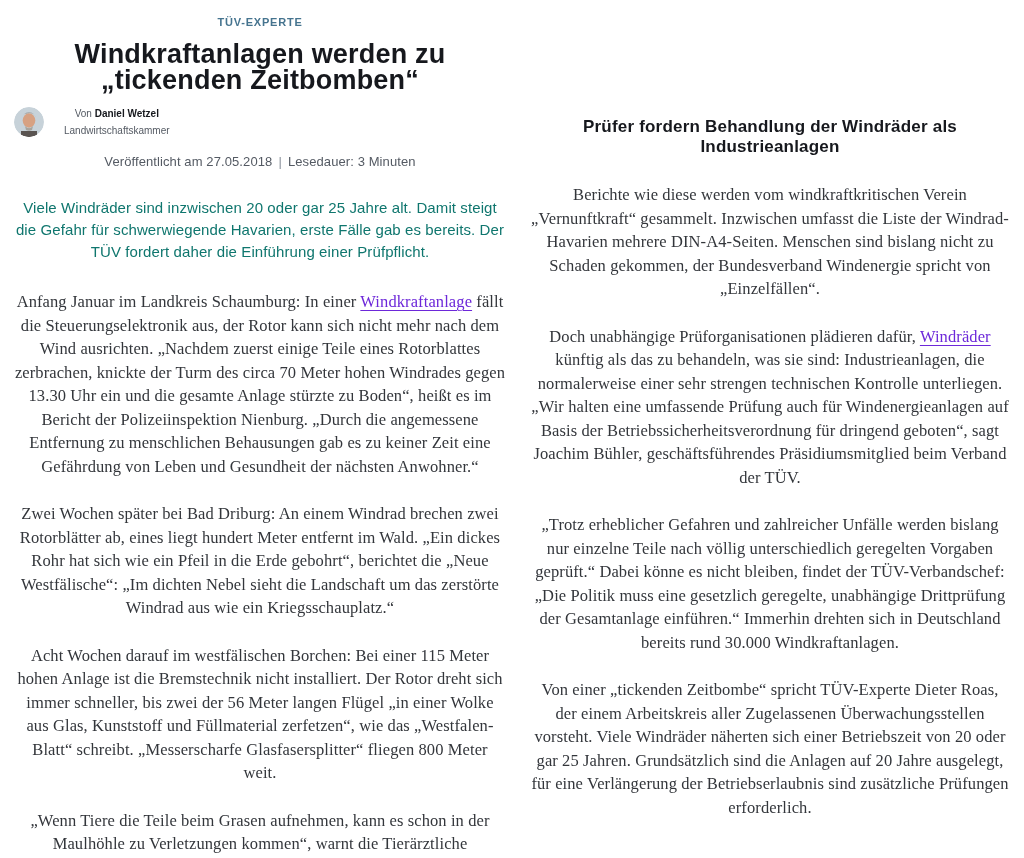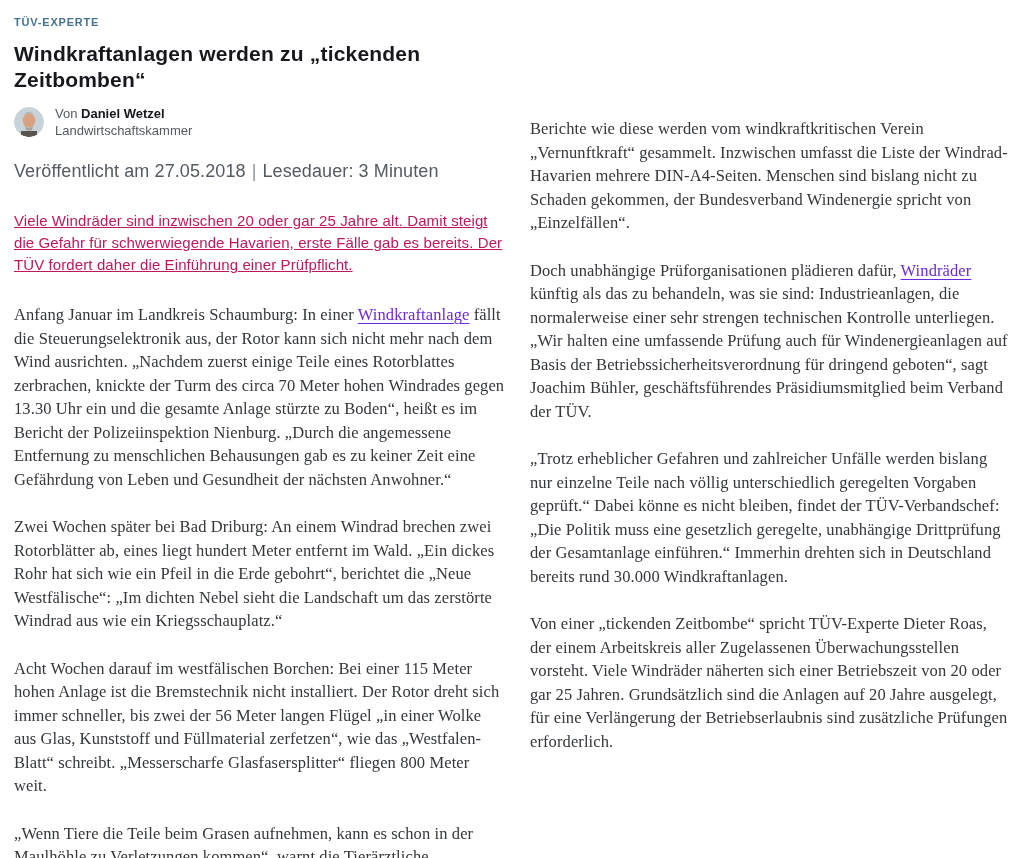--- a/index.html
+++ b/index.html
@@ -7,67 +7,67 @@
   body {
     font-family:"Liberation Sans", sans-serif;
     color:#33363b;
   }
   .page {
     width:1024px; height:858px;
     padding:14px 14px 0 14px;
     display:grid;
     grid-template-columns:492px 480px;
     column-gap:24px;
+    text-align:center;
   }
   
   .col-left { width:492px; }
   .kicker {
     font-size:11px;
     font-weight:bold;
     letter-spacing:0.8px;
     color:#46748f;
     text-transform:uppercase;
     margin-top:2px;
   }
   .headline {
-    font-size:21px;
+    font-size:27px;
     font-weight:bold;
     color:#16181d;
     letter-spacing:0.2px;
     margin-top:13px;
     line-height:26px;
   }
   .byline {
     display:flex;
     align-items:center;
     margin-top:12px;
   }
   .avatar {
     width:30px; height:30px;
     border-radius:50%;
     overflow:hidden;
     flex:0 0 30px;
     cursor:pointer;
   }
-  .byline-text { margin-left:11px; font-size:13px; line-height:17px; color:#545a63; }
+  .byline-text { margin-left:20px; font-size:10px; line-height:17px; color:#545a63; }
   .byline-author { color:#16181d; font-weight:bold; cursor:pointer; }
   .meta {
-    margin-top:22px;
-    font-size:18px;
+    margin-top:15px;
+    font-size:13px;
     color:#545a63;
     letter-spacing:0.1px;
   }
   .meta .sep { margin:0 6px; color:#8b929c; }
   .intro {
     margin-top:28px;
     font-size:15px;
     line-height:22px;
-    color:#be185d;
+    color:#0f766e;
     letter-spacing:0.1px;
-    text-decoration:underline;
   }
   
   .paragraphs { margin-top:27px; }
   .para {
     font-family:"Liberation Serif", serif;
     font-size:16.5px;
     line-height:23.5px;
     color:#33363b;
     letter-spacing:0.1px;
     margin-bottom:24px;
@@ -135,19 +135,20 @@
 
     <div class="paragraphs">
         <p class="para"><span>Anfang Januar im Landkreis Schaumburg: In einer </span><a class="inline-link">Windkraftanlage</a><span> fällt die Steuerungselektronik aus, der Rotor kann sich nicht mehr nach dem Wind ausrichten. „Nachdem zuerst einige Teile eines Rotorblattes zerbrachen, knickte der Turm des circa 70 Meter hohen Windrades gegen 13.30 Uhr ein und die gesamte Anlage stürzte zu Boden“, heißt es im Bericht der Polizeiinspektion Nienburg. „Durch die angemessene Entfernung zu menschlichen Behausungen gab es zu keiner Zeit eine Gefährdung von Leben und Gesundheit der nächsten Anwohner.“</span></p>
         <p class="para"><span>Zwei Wochen später bei Bad Driburg: An einem Windrad brechen zwei Rotorblätter ab, eines liegt hundert Meter entfernt im Wald. „Ein dickes Rohr hat sich wie ein Pfeil in die Erde gebohrt“, berichtet die „Neue Westfälische“: „Im dichten Nebel sieht die Landschaft um das zerstörte Windrad aus wie ein Kriegsschauplatz.“</span></p>
         <p class="para"><span>Acht Wochen darauf im westfälischen Borchen: Bei einer 115 Meter hohen Anlage ist die Bremstechnik nicht installiert. Der Rotor dreht sich immer schneller, bis zwei der 56 Meter langen Flügel „in einer Wolke aus Glas, Kunststoff und Füllmaterial zerfetzen“, wie das „Westfalen-Blatt“ schreibt. „Messerscharfe Glasfasersplitter“ fliegen 800 Meter weit.</span></p>
         <p class="para"><span>„Wenn Tiere die Teile beim Grasen aufnehmen, kann es schon in der Maulhöhle zu Verletzungen kommen“, warnt die Tierärztliche Hochschule Hannover. Bei Rindern sei die Perforation des Magens möglich. Rund 60 Landwirte können ihre Äcker und Weiden vorerst nicht mehr bewirtschaften. „Eine so großflächige Verunreinigung durch einen Windradunfall hat es, soweit ich weiß, in Deutschland noch nicht gegeben“, zitiert das Blatt einen Experten der Landwirtschaftskammer Nordrhein-Westfalen.</span></p>
       </div>
   </div>
 
   <div class="col-right">
+      <h2 class="subhead">Prüfer fordern Behandlung der Windräder als Industrieanlagen</h2>
       <p class="para"><span>Berichte wie diese werden vom windkraftkritischen Verein „Vernunftkraft“ gesammelt. Inzwischen umfasst die Liste der Windrad-Havarien mehrere DIN-A4-Seiten. Menschen sind bislang nicht zu Schaden gekommen, der Bundesverband Windenergie spricht von „Einzelfällen“.</span></p>
       <p class="para"><span>Doch unabhängige Prüforganisationen plädieren dafür, </span><a class="inline-link">Windräder</a><span> künftig als das zu behandeln, was sie sind: Industrieanlagen, die normalerweise einer sehr strengen technischen Kontrolle unterliegen. „Wir halten eine umfassende Prüfung auch für Windenergieanlagen auf Basis der Betriebssicherheitsverordnung für dringend geboten“, sagt Joachim Bühler, geschäftsführendes Präsidiumsmitglied beim Verband der TÜV.</span></p>
       <p class="para"><span>„Trotz erheblicher Gefahren und zahlreicher Unfälle werden bislang nur einzelne Teile nach völlig unterschiedlich geregelten Vorgaben geprüft.“ Dabei könne es nicht bleiben, findet der TÜV-Verbandschef: „Die Politik muss eine gesetzlich geregelte, unabhängige Drittprüfung der Gesamtanlage einführen.“ Immerhin drehten sich in Deutschland bereits rund 30.000 Windkraftanlagen.</span></p>
       <p class="para"><span>Von einer „tickenden Zeitbombe“ spricht TÜV-Experte Dieter Roas, der einem Arbeitskreis aller Zugelassenen Überwachungsstellen vorsteht. Viele Windräder näherten sich einer Betriebszeit von 20 oder gar 25 Jahren. Grundsätzlich sind die Anlagen auf 20 Jahre ausgelegt, für eine Verlängerung der Betriebserlaubnis sind zusätzliche Prüfungen erforderlich.</span></p>
     </div>
 
 </div>
 
 </body></html>

